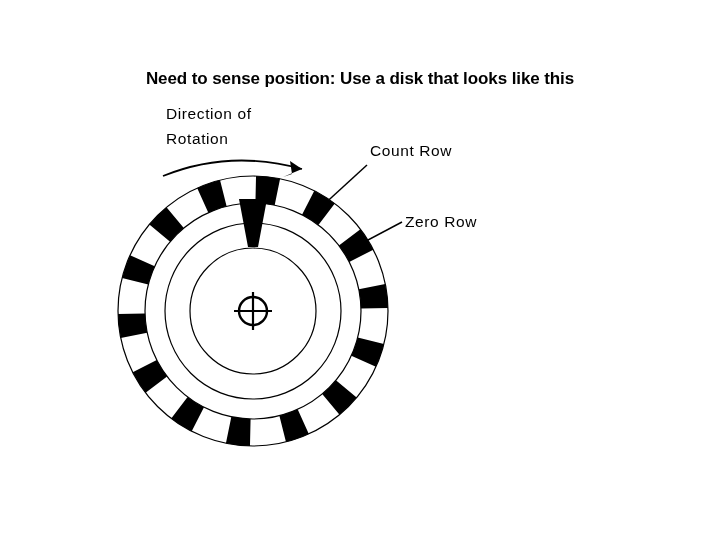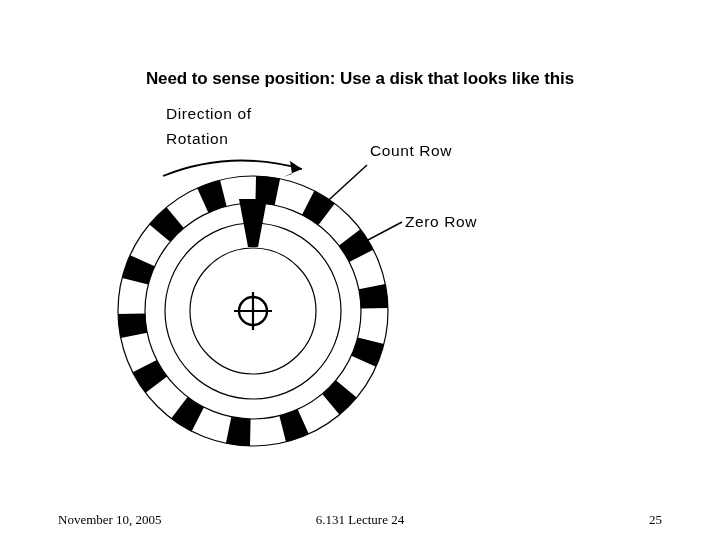--- a/index.html
+++ b/index.html
@@ -154,19 +154,14 @@
         <g>
           <circle cx="0" cy="0" r="14" fill="#ffffff" stroke="#000000" stroke-width="2.4"></circle>
           <line x1="0" y1="-19" x2="0" y2="19" stroke="#000000" stroke-width="2.2"></line>
           <line x1="-19" y1="0" x2="19" y2="0" stroke="#000000" stroke-width="2.2"></line>
         </g>
 
       </g>
     </svg>
   </div>
 
-  <div class="footer">
-    <div class="footer-date">November 10, 2005</div>
-    <div class="footer-center">6.131 Lecture 24</div>
-    <div class="footer-page">25</div>
-  </div>
 
 </div>
 
 </body></html>

